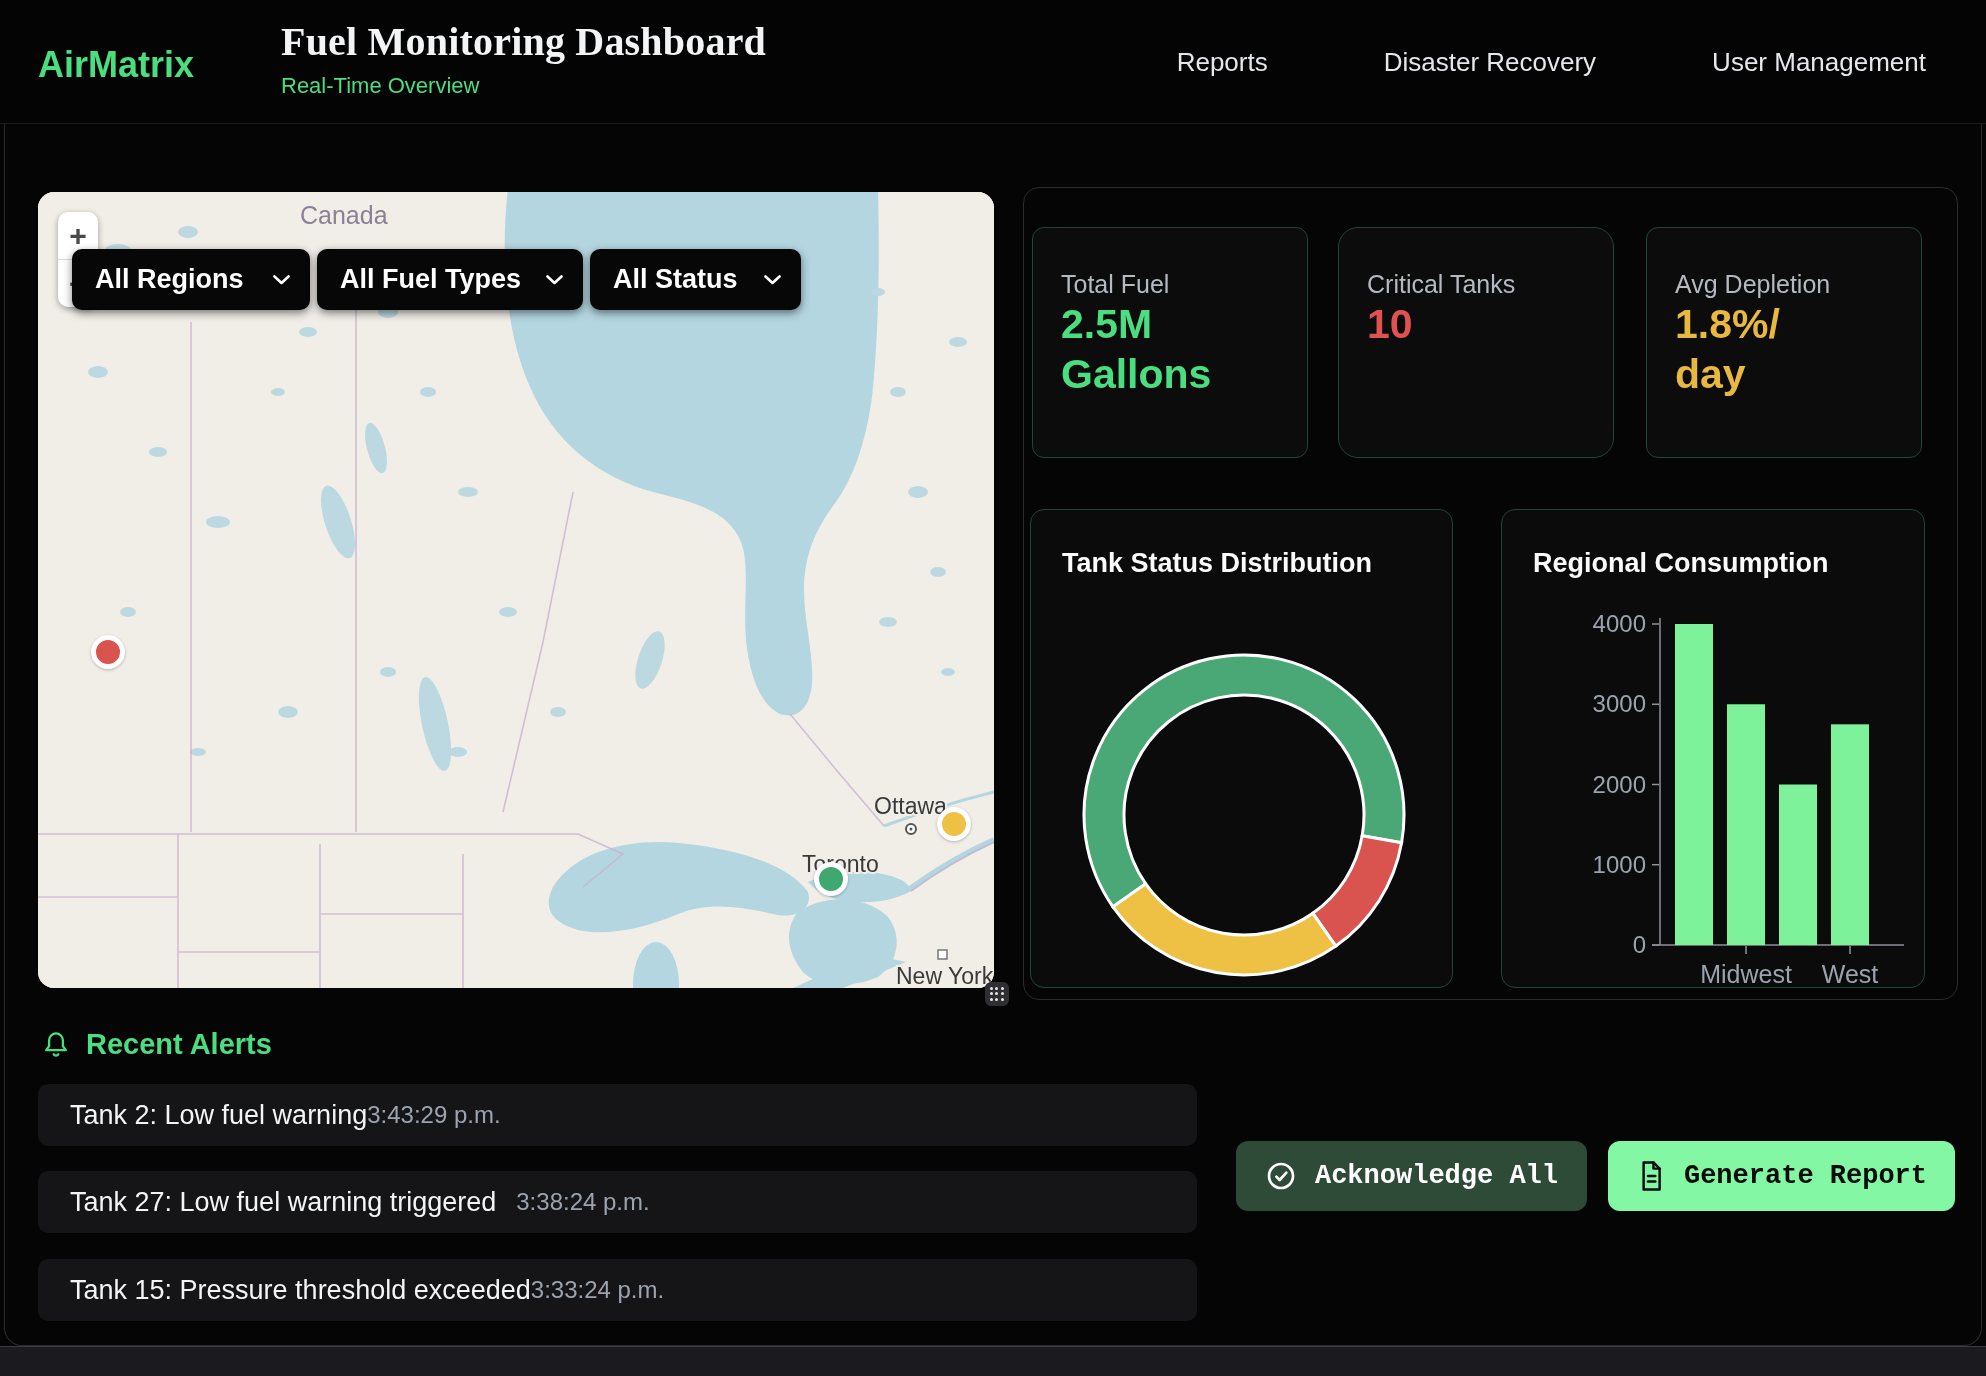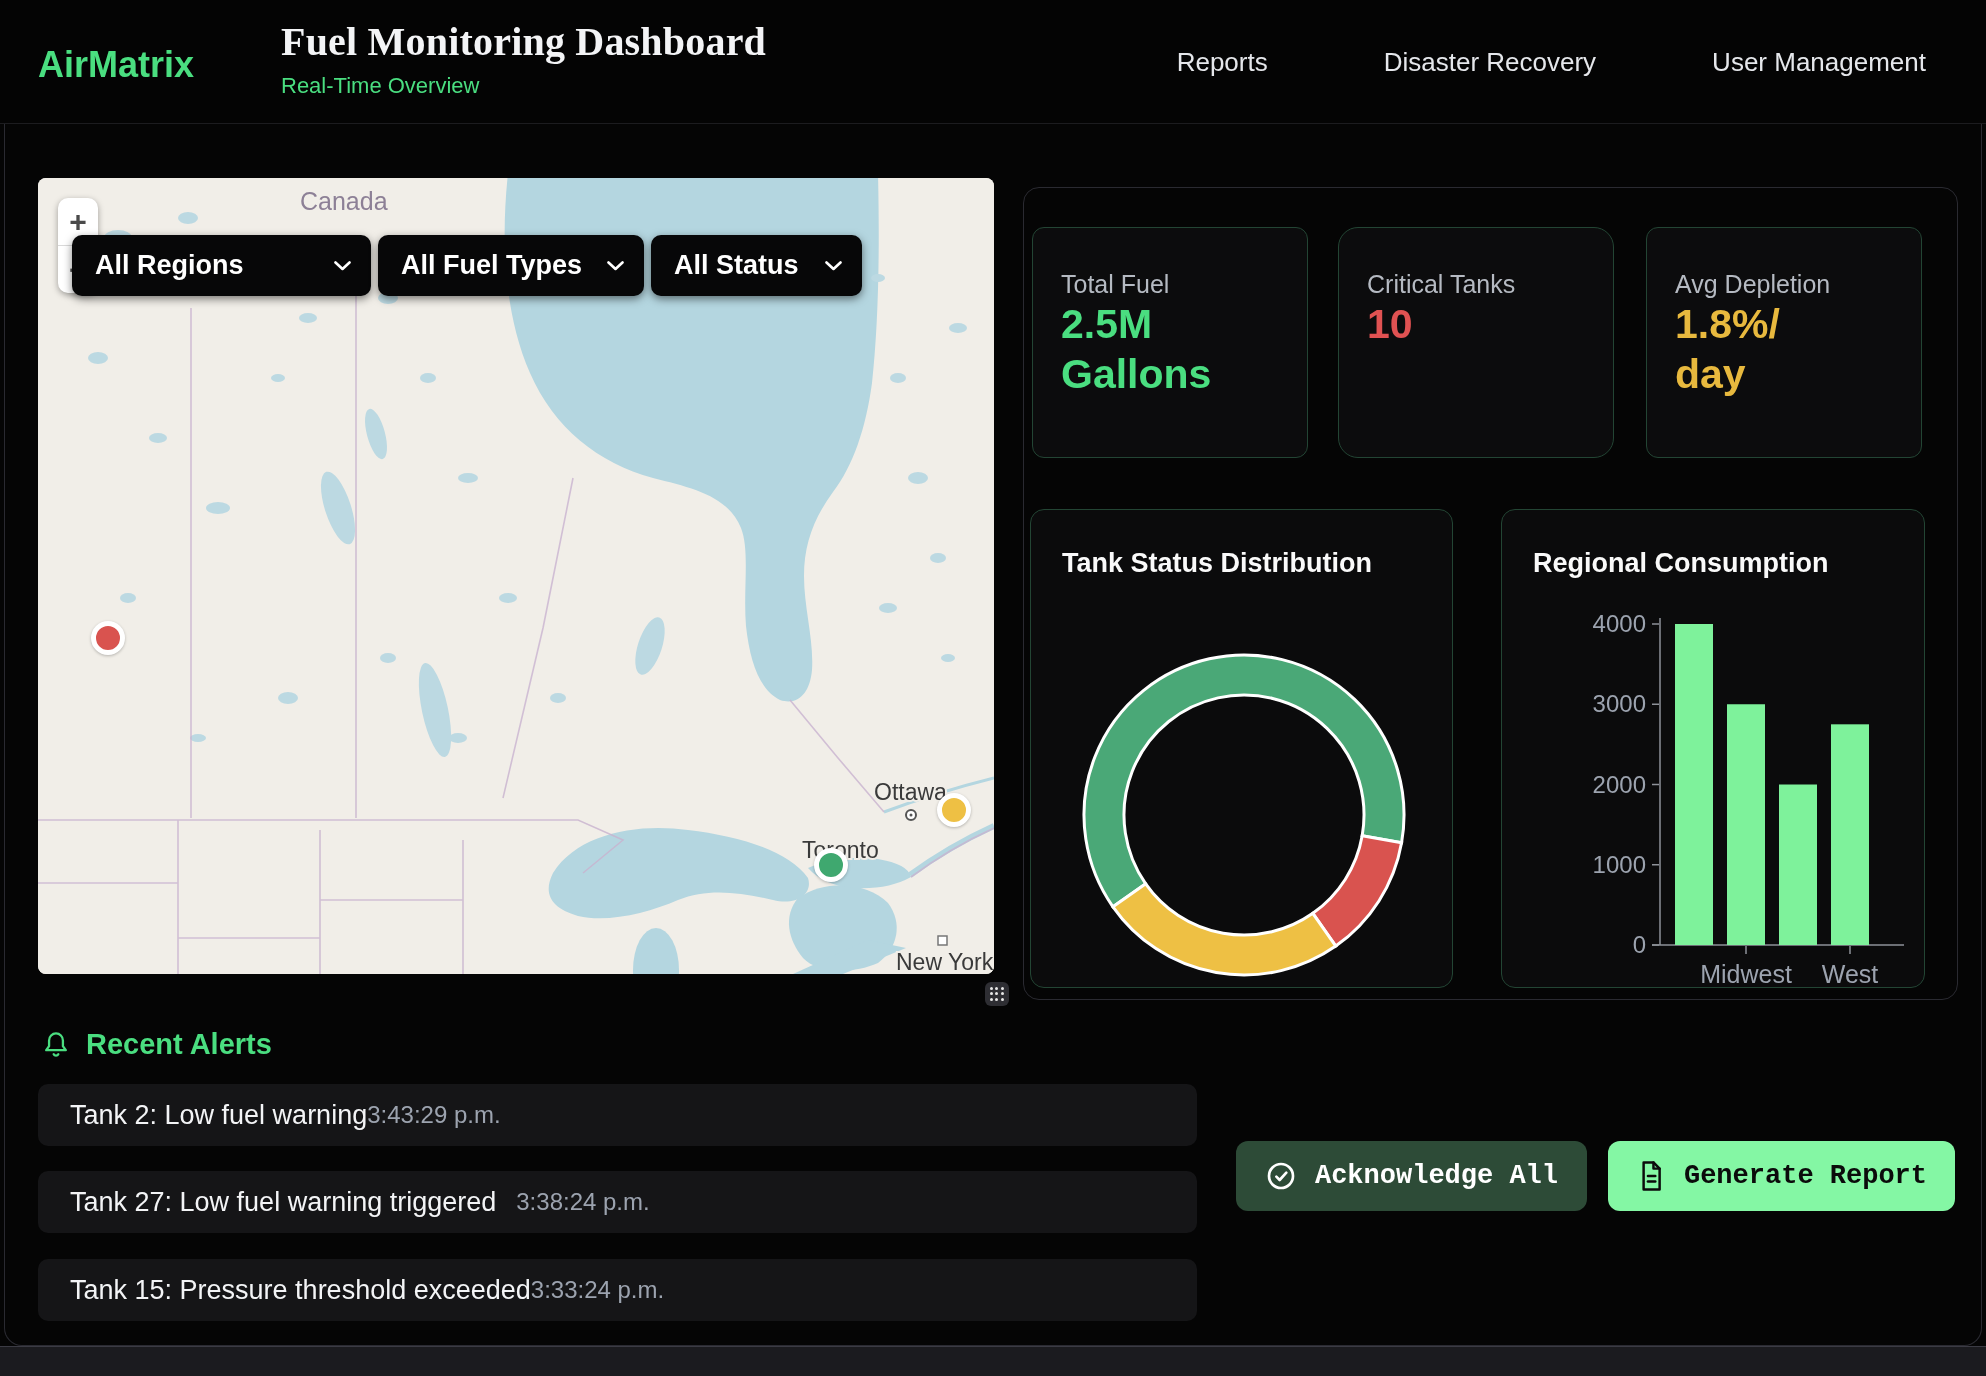--- a/index.html
+++ b/index.html
@@ -18,34 +18,34 @@
   .nav { position:absolute; right:60px; top:0; height:124px; display:flex; align-items:center; gap:116px; }
   .nav-item { font-size:26px; color:#e5e7eb; cursor:pointer; white-space:nowrap; }
 
   
   .app-frame { position:absolute; left:4px; top:124px; width:1978px; height:1222px;
                border:1px solid #2a2a31; border-top:none; border-radius:0 0 18px 18px; }
   .bottom-strip { position:absolute; left:0; top:1346px; width:1986px; height:30px;
                   background:#1b1b1f; border-top:1px solid #3b3b44; }
 
   
-  .map-panel { position:absolute; left:38px; top:178px; width:956px; height:796px;
-               border-radius:8px; overflow:hidden; background:#f1eee8; }
+  .map-panel { position:absolute; left:38px; top:192px; width:956px; height:796px;
+               border-radius:16px; overflow:hidden; background:#f1eee8; }
   .map-svg { position:absolute; inset:0; }
   .zoom-ctrl { position:absolute; left:20px; top:20px; width:40px; background:#fff;
                border-radius:10px; box-shadow:0 2px 6px rgba(0,0,0,.35); z-index:5; overflow:hidden; }
   .zoom-btn { width:40px; height:47px; display:flex; align-items:center; justify-content:center;
               font-size:30px; font-weight:bold; color:#4a4a4a; cursor:pointer; }
   .zoom-div { height:1px; background:#d9d9d9; }
   .filter-row { position:absolute; left:34px; top:57px; display:flex; gap:7px; z-index:10; }
   .dropdown { height:61px; background:#070708; border-radius:10px; display:flex; align-items:center;
               justify-content:space-between; padding:0 20px 0 23px; cursor:pointer;
               box-shadow:0 3px 8px rgba(0,0,0,.5); }
   .dropdown span { color:#fff; font-size:27px; font-weight:600; }
-  .dd-regions { width:299px; } .dd-fuel { width:266px; } .dd-status { width:211px; }
+  .dd-regions { width:238px; } .dd-fuel { width:266px; } .dd-status { width:211px; }
   .dropdown svg { margin-left:18px; }
   .marker { position:absolute; border-radius:50%; border:5px solid #fff; width:34px; height:34px;
             transform:translate(-50%,-50%); z-index:8; box-shadow:0 1px 3px rgba(0,0,0,.25); }
   .resize-handle { position:absolute; left:985px; top:982px; width:24px; height:24px; background:#2e2e33;
                    border-radius:6px; z-index:12; display:grid; grid-template-columns:repeat(3,1fr);
                    place-items:center; padding:4px; cursor:nwse-resize; }
   .resize-handle i { width:3px; height:3px; border-radius:50%; background:#e8e8e8; }
 
   
   .right-panel { position:absolute; left:1023px; top:187px; width:935px; height:813px;

